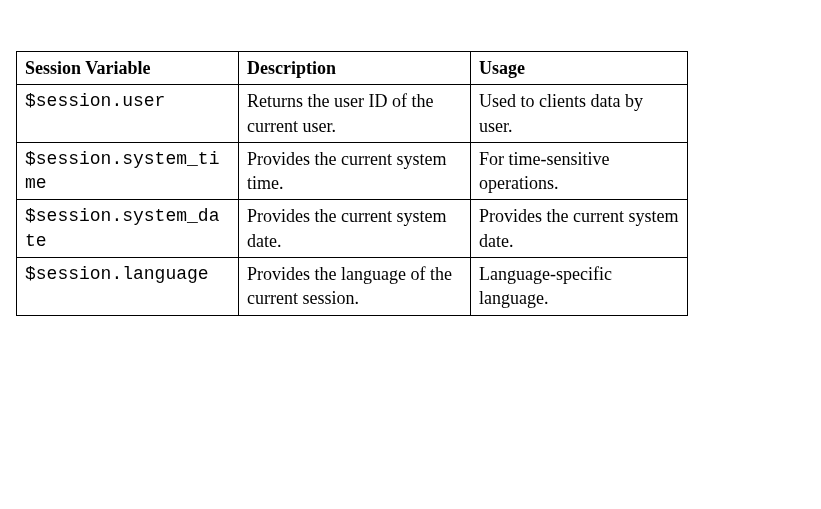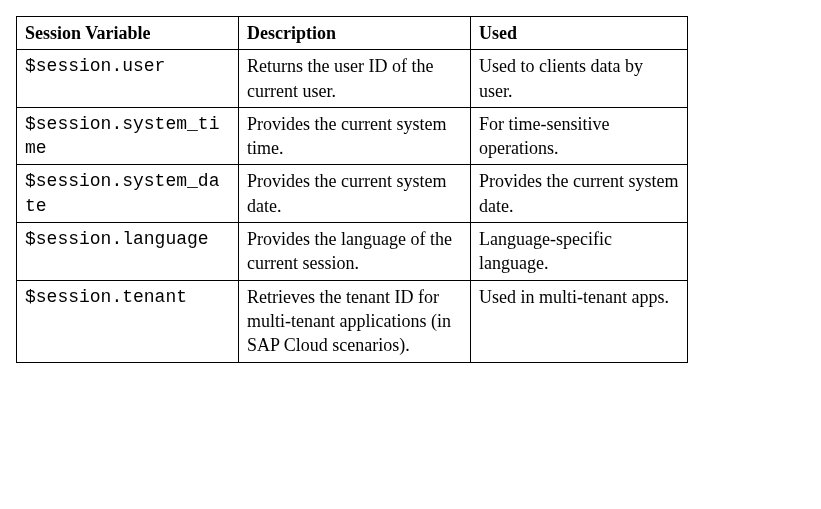--- a/index.html
+++ b/index.html
@@ -9,20 +9,21 @@
       font-size: 18px;
       color: #000;
       background: #fff;
       width: 821px;
       box-sizing: border-box;
     }
     table {
       border-collapse: collapse;
       width: 640px;
       table-layout: fixed;
+      margin-top: 35px;
     }
     th, td {
       border: 1px solid #000;
       padding: 4px 8px 4px 8px;
       vertical-align: top;
       text-align: left;
       line-height: 1.35;
       word-wrap: break-word;
     }
     th {
@@ -35,21 +36,21 @@
     td.col-var { font-family: Liberation Mono, monospace; }
   </style>
 </head>
 <body>
 
 <table>
   <thead>
     <tr>
       <th class="col-var">Session Variable</th>
       <th class="col-desc">Description</th>
-      <th class="col-usage">Used</th>
+      <th class="col-usage">Usage</th>
     </tr>
   </thead>
   <tbody>
     <tr>
       <td class="col-var">$session.user</td>
       <td>Returns the user ID of the current user.</td>
       <td>Used to clients data by user.</td>
     </tr>
     <tr>
       <td class="col-var">$session.system_time</td>
@@ -59,19 +60,14 @@
     <tr>
       <td class="col-var">$session.system_date</td>
       <td>Provides the current system date.</td>
       <td>Provides the current system date.</td>
     </tr>
     <tr>
       <td class="col-var">$session.language</td>
       <td>Provides the language of the current session.</td>
       <td>Language-specific language.</td>
     </tr>
-    <tr>
-      <td class="col-var">$session.tenant</td>
-      <td>Retrieves the tenant ID for multi-tenant applications (in SAP Cloud scenarios).</td>
-      <td>Used in multi-tenant apps.</td>
-    </tr>
   </tbody>
 </table>
 
 </body></html>

